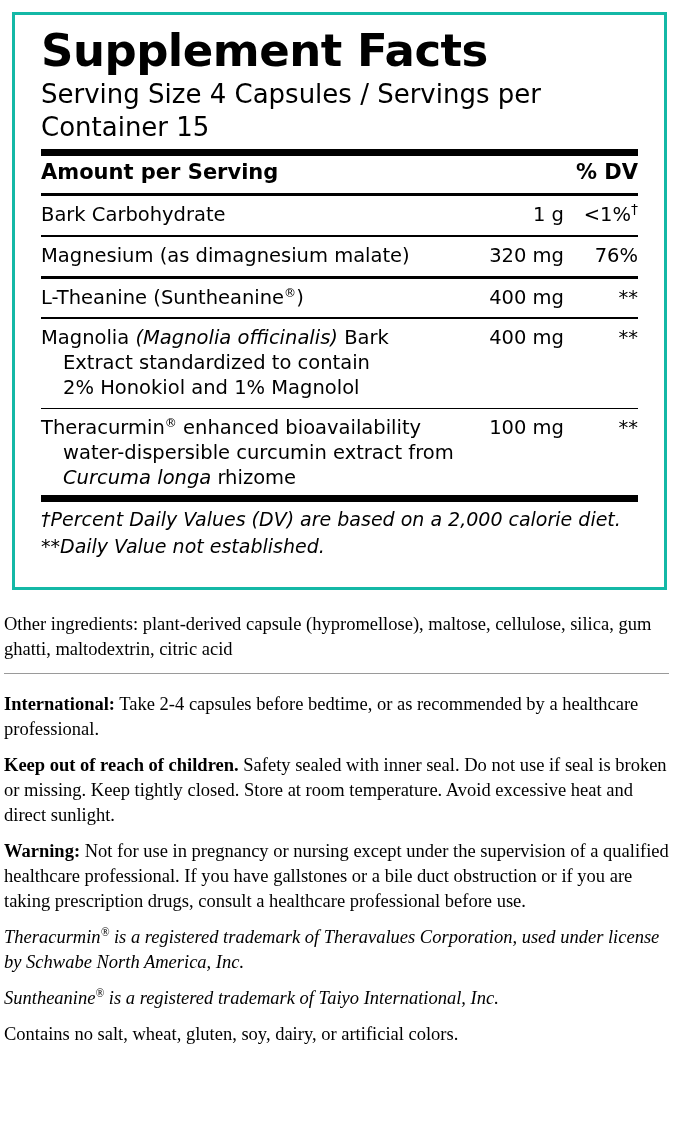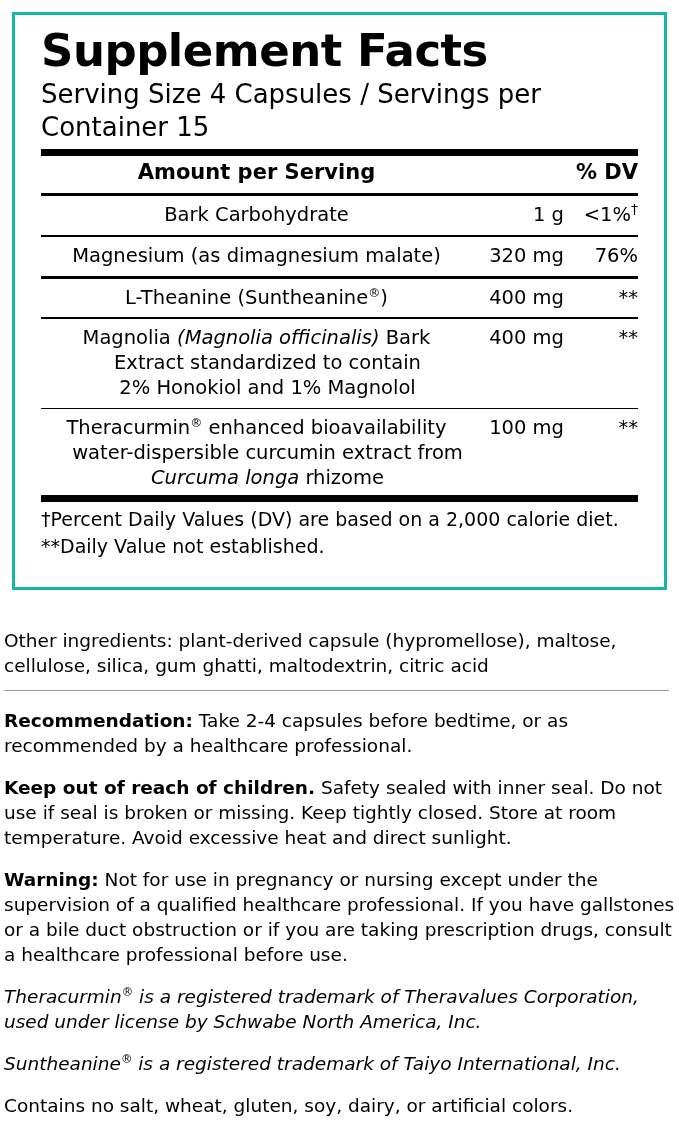--- a/index.html
+++ b/index.html
@@ -54,52 +54,52 @@
   table.facts {
     width: 100%;
     border-collapse: collapse;
     font-size: 19.5px;
   }
   table.facts td {
     padding: 3px 0 4px 0;
     vertical-align: top;
     line-height: 1.28;
   }
-  td.col-name  { text-align: center; }
+  td.col-name  { text-align: left; }
   td.col-amt   { text-align: right; white-space: nowrap; padding-left: 10px; width: 92px; }
   td.col-dv    { text-align: right; white-space: nowrap; padding-left: 10px; width: 74px; }
 
   .hdr td { font-weight: 700; font-size: 21px; padding: 2px 0 5px 0; }
 
   .sep td { padding: 0; }
   .sep .line { height: 1.5px; background: #000; }
   .sep-strong .line { height: 3px; background: #000; }
 
   .indent { display: block; padding-left: 22px; }
   .italic { font-style: italic; }
   sup.reg { font-size: 0.62em; vertical-align: super; line-height: 0; }
   sup.dag { font-size: 0.72em; vertical-align: super; line-height: 0; }
 
   .footnotes {
     font-size: 19px;
     line-height: 1.3;
     padding-top: 5px;
   }
-  .footnotes div { padding-bottom: 2px; }
+  .footnotes div { padding-bottom: 2px; font-style: italic; }
 
   
   .below {
     position: absolute;
     left: 4px;
     top: 612px;
     width: 671px;
     font-size: 18.5px;
     line-height: 1.35;
   }
-  .below p { margin: 17px 0 11px 0; }
+  .below p { margin: 0 0 11px 0; font-family: Liberation Serif, serif; }
   .other-ing { margin-bottom: 18px; }
   .hr {
     height: 1.5px;
     background: #9a9a9a;
     margin: 0 0 18px 0;
     width: 665px;
   }
   .lead { font-weight: 700; }
   .tm-note {
     font-style: italic;
@@ -200,21 +200,21 @@
   </div>
 </div>
 
 <div class="below">
 
   <p class="other-ing">Other ingredients: plant-derived capsule (hypromellose), maltose, cellulose, silica, gum ghatti, maltodextrin, citric acid</p>
 
   <div class="hr"></div>
 
   <p>
-    <span class="lead">Recommendation:</span><span> Take 2-4 capsules before bedtime, or as recommended by a healthcare professional.</span>
+    <span class="lead">International:</span><span> Take 2-4 capsules before bedtime, or as recommended by a healthcare professional.</span>
   </p>
 
   <p>
     <span class="lead">Keep out of reach of children.</span><span> Safety sealed with inner seal. Do not use if seal is broken or missing. Keep tightly closed. Store at room temperature. Avoid excessive heat and direct sunlight.</span>
   </p>
 
   <p>
     <span class="lead">Warning:</span><span> Not for use in pregnancy or nursing except under the supervision of a qualified healthcare professional. If you have gallstones or a bile duct obstruction or if you are taking prescription drugs, consult a healthcare professional before use.</span>
   </p>
 

